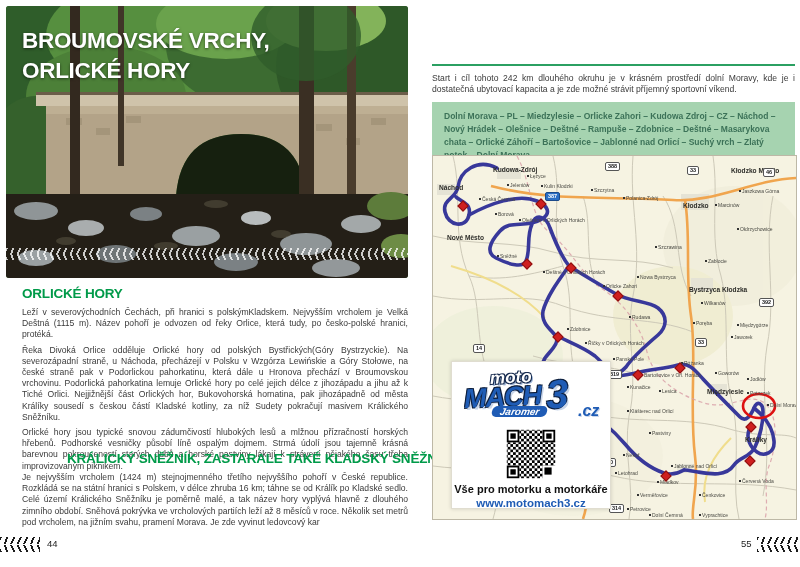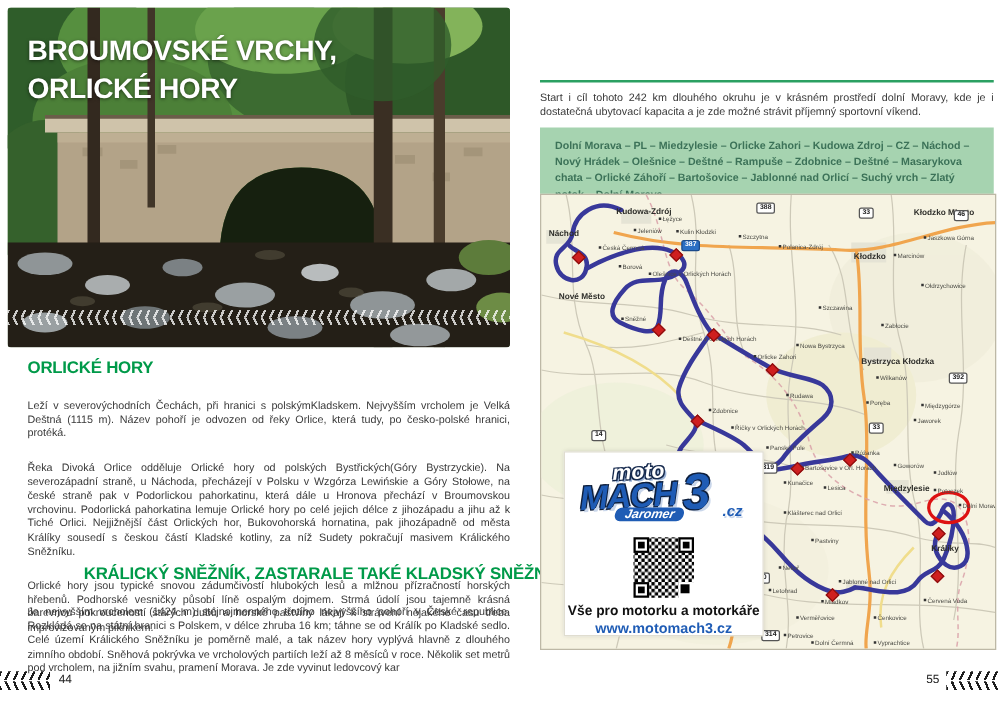--- a/index.html
+++ b/index.html
@@ -13,21 +13,21 @@
   #hero-title{left:22px;top:26px;color:#fff;font-weight:bold;font-size:22.5px;line-height:30px;
     letter-spacing:-0.3px;text-shadow:0 1px 3px rgba(0,0,0,.55);}
   .tread-photo{left:6px;top:248px;width:402px;height:12px;
     background-image:repeating-linear-gradient(115deg,rgba(255,255,255,.85) 0 1.8px,transparent 1.8px 6px),
                      repeating-linear-gradient(65deg,rgba(255,255,255,.85) 0 1.8px,transparent 1.8px 6px);
     background-size:100% 6px;background-position:0 0,0 6px;background-repeat:repeat-x;opacity:.9;}
   .sec-heading{color:#009a49;font-weight:bold;font-size:13.5px;letter-spacing:-0.2px;}
   #h1{left:22px;top:286px;}
   #h2{left:22px;top:451px;padding-left:45px;}
   .bodycol{width:386px;font-size:8.6px;line-height:11.2px;color:#3a3a3a;text-align:justify;}
-  .bodycol p{margin:16px 0 1px 0;}
+  .bodycol p{margin:4px 0 1px 0;}
   #txt1{left:22px;top:303px;}
   #txt2{left:22px;top:468px;}
   .tread-dark{height:15px;
     background-image:repeating-linear-gradient(115deg,#1c1c1c 0 1.8px,transparent 1.8px 6px),
                      repeating-linear-gradient(65deg,#1c1c1c 0 1.8px,transparent 1.8px 6px);
     background-size:100% 7px;background-position:0 0,0 8px;background-repeat:repeat-x;}
   #tread-l{left:0;top:537px;width:40px;}
   #pn-left{left:47px;top:538px;font-size:9.5px;color:#222;}
   #pn-right{left:741px;top:538px;font-size:9.5px;color:#222;}
   #tread-r{left:757px;top:537px;width:43px;}
@@ -63,21 +63,21 @@
     color:#fff;text-shadow:-1px -1px 0 #15294d,1px -1px 0 #15294d,-1px 1px 0 #15294d,1px 1px 0 #15294d,2px 2px 0 #9fb6d8;
     transform:rotate(-3deg);}
   .logo-mach{position:absolute;left:12px;top:16px;font-style:italic;font-weight:bold;font-size:27px;
     color:#1f5cb5;text-shadow:-1px -1px 0 #0e1f3c,1px -1px 0 #0e1f3c,-1px 1px 0 #0e1f3c,2px 2px 0 #c9d6ea;
     transform:rotate(-3deg);letter-spacing:-1px;}
   .logo-3{position:absolute;left:94px;top:6px;font-style:italic;font-weight:bold;font-size:40px;
     color:#1f5cb5;text-shadow:-1px -1px 0 #0e1f3c,1px -1px 0 #0e1f3c,-1px 1px 0 #0e1f3c,2px 2px 0 #c9d6ea;
     transform:rotate(-3deg);}
   .logo-sub{position:absolute;left:40px;top:40px;font-style:italic;font-weight:bold;font-size:10px;
     color:#fff;background:#1f5cb5;padding:0 8px;border-radius:5px;transform:skewX(-12deg);}
-  .logo-cz{position:absolute;left:126px;top:36px;font-style:italic;font-weight:bold;font-size:12px;
+  .logo-cz{position:absolute;left:126px;top:36px;font-style:italic;font-weight:bold;font-size:16px;
     color:#1f5cb5;text-shadow:1px 1px 0 #c9d6ea;}
   #qr{margin:4px auto 2px auto;display:block;}
   #ad-tagline{font-size:11px;font-weight:bold;color:#111;line-height:13px;margin-top:3px;}
   #ad-url{font-size:11.5px;font-weight:bold;color:#1f5cb5;line-height:14px;}
 </style>
 </head>
 <body>
 
 <div id="spread">
 

